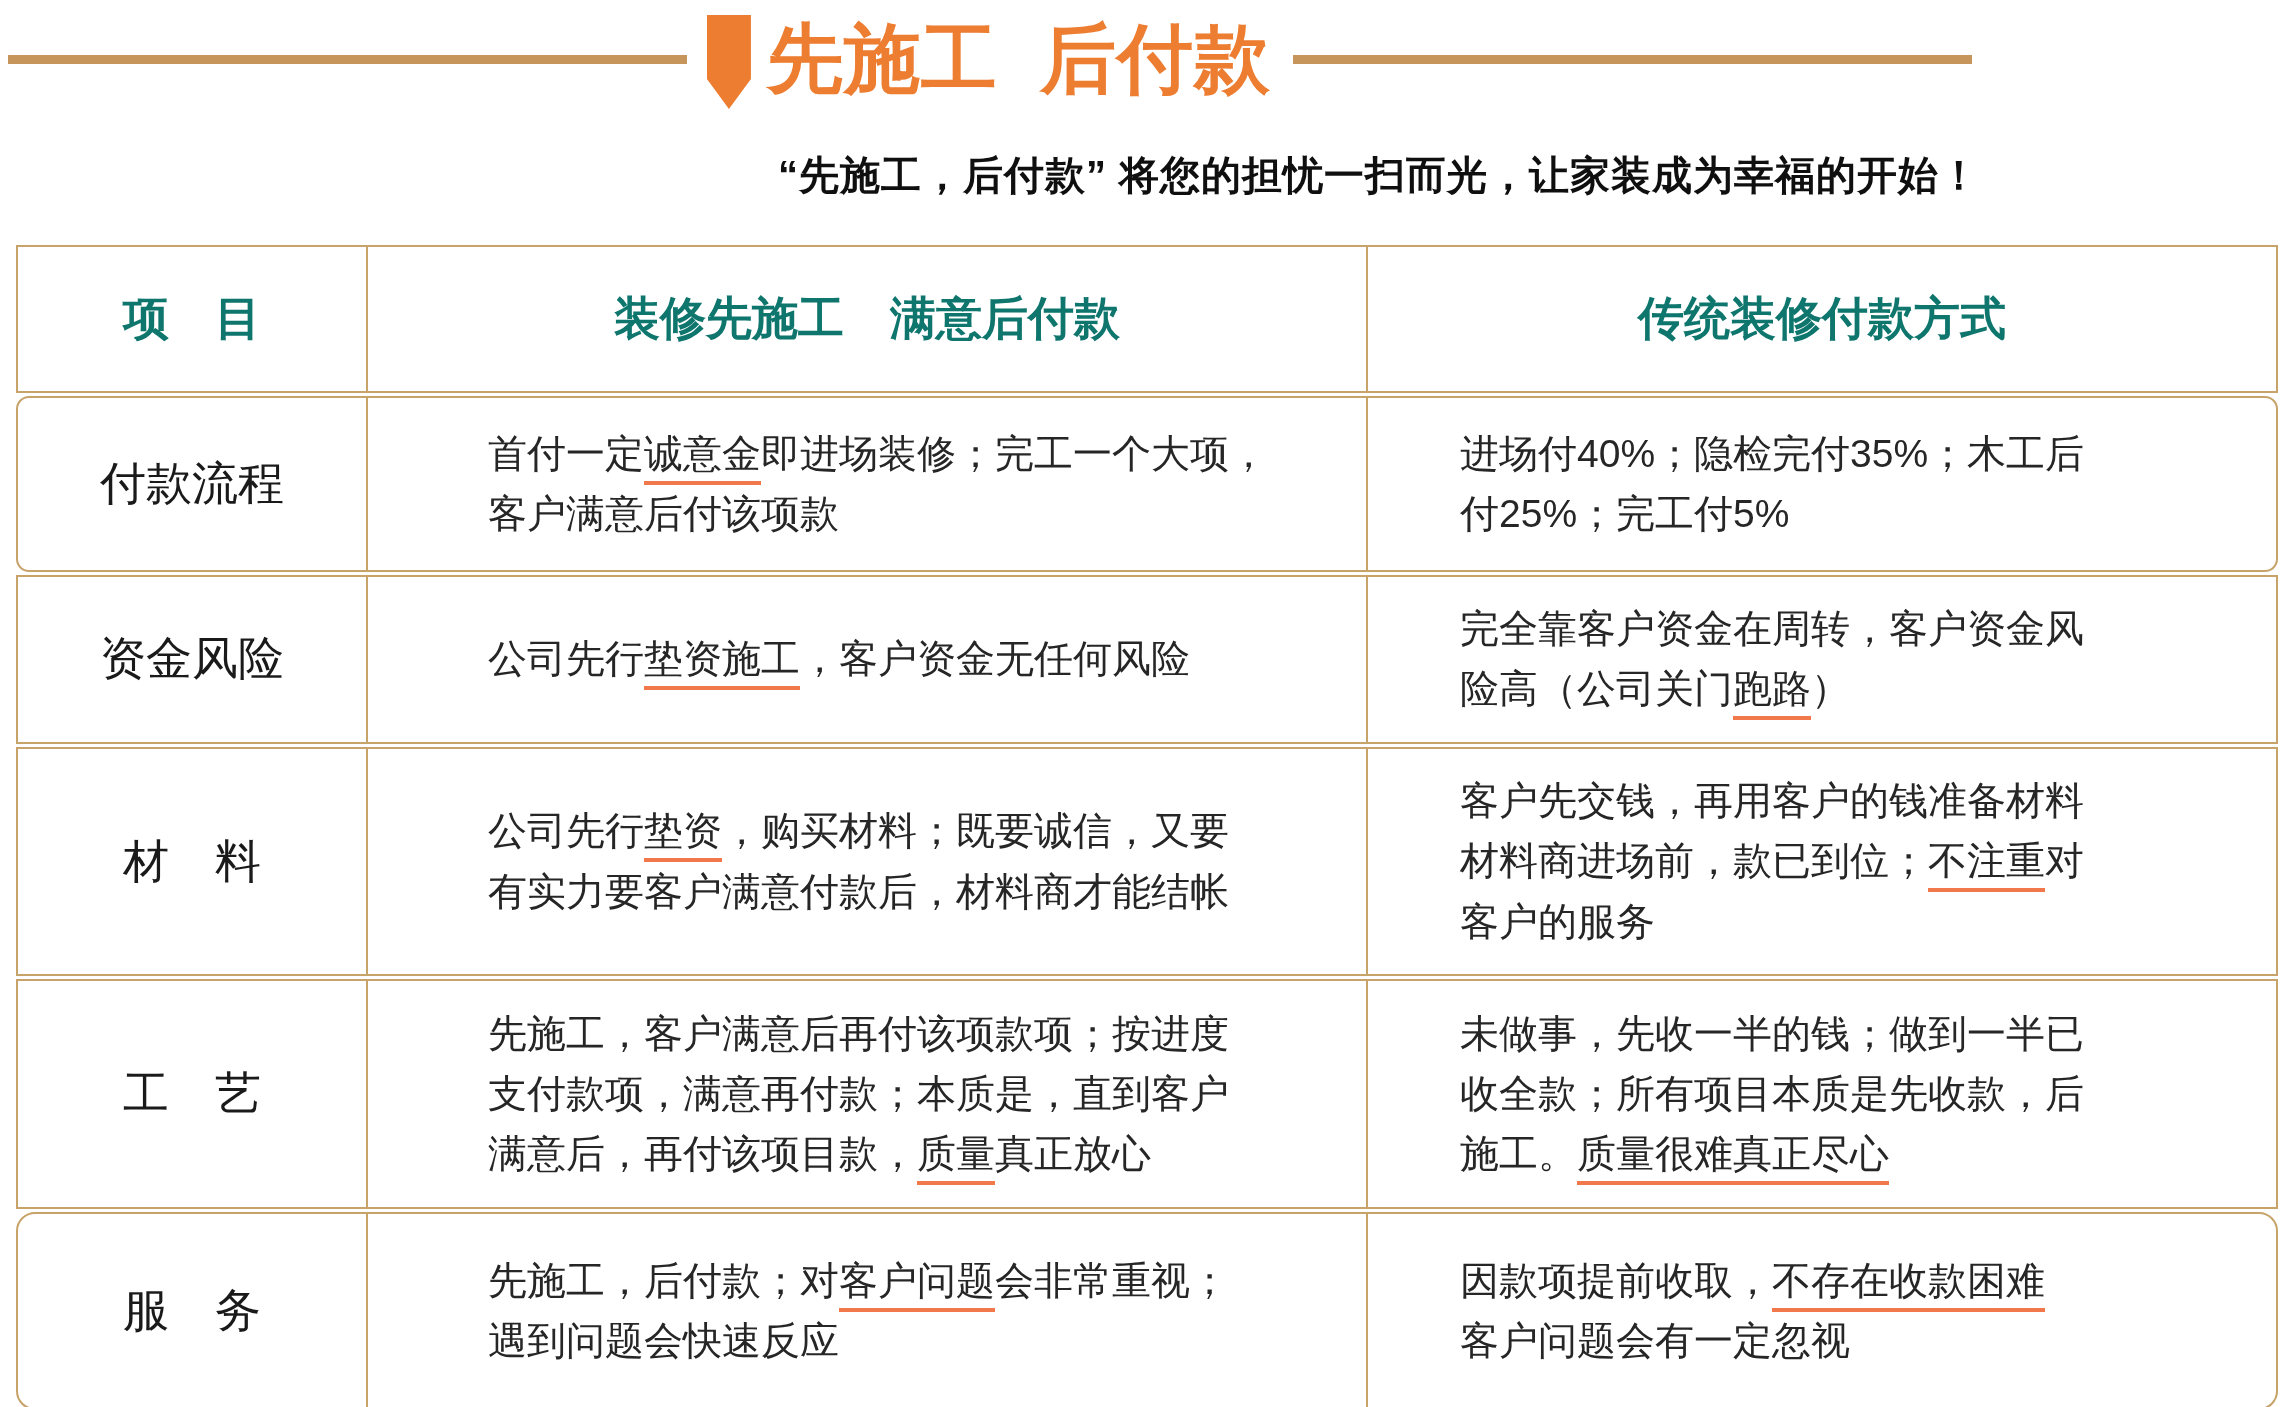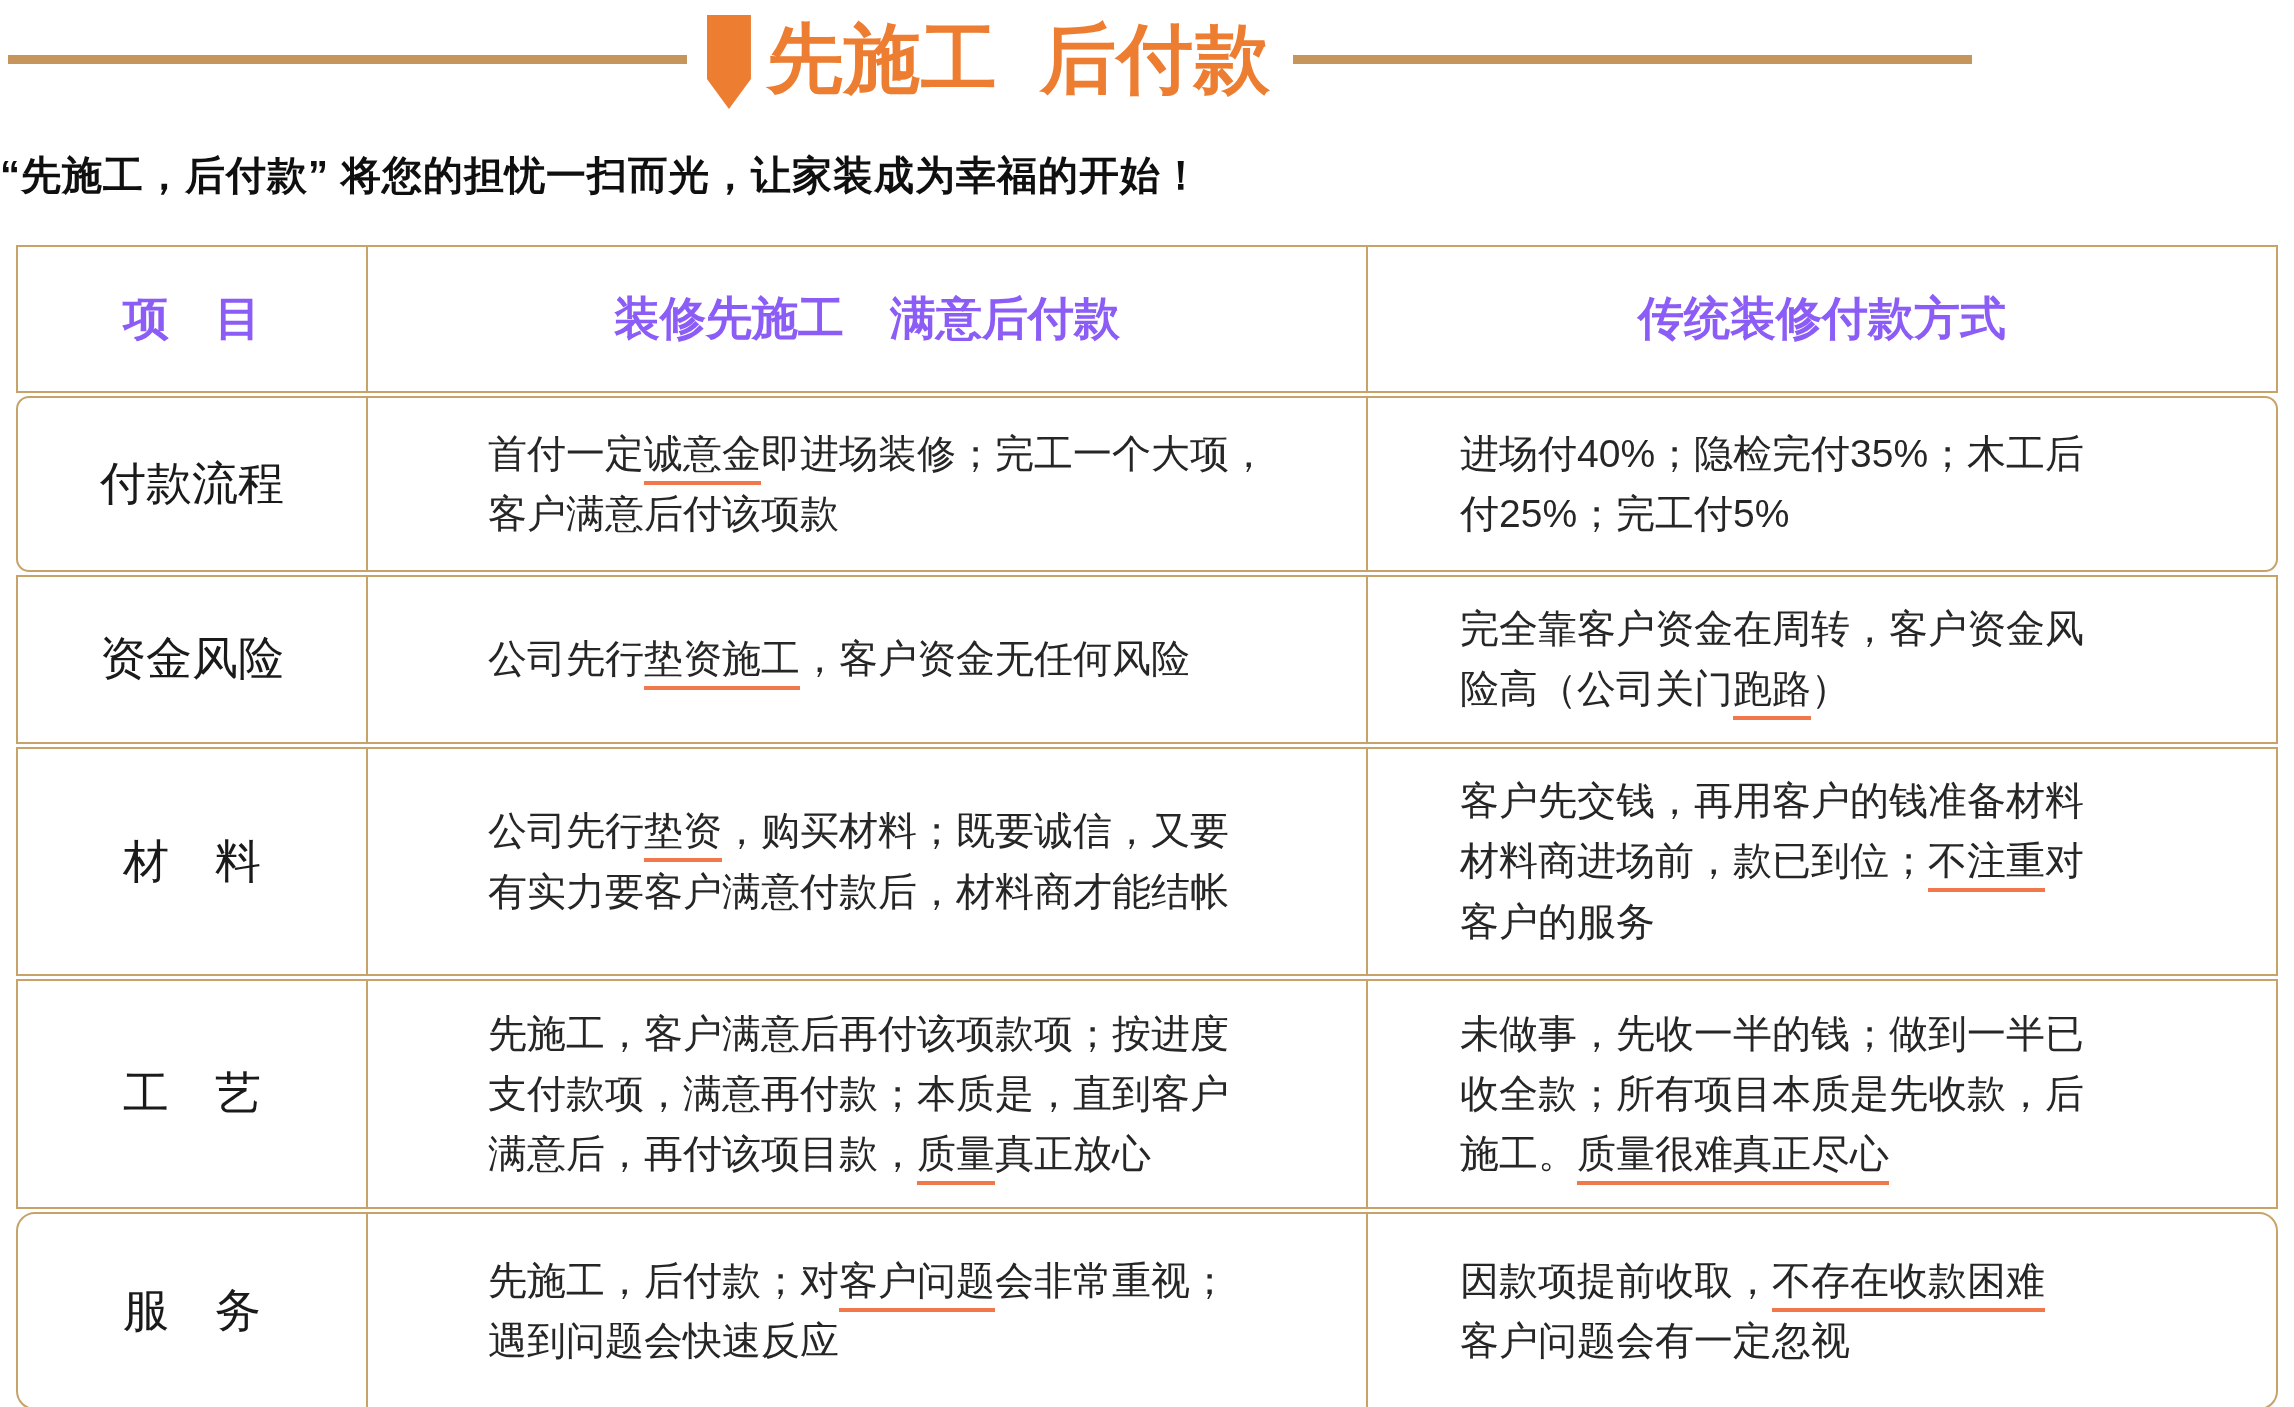--- a/index.html
+++ b/index.html
@@ -22,38 +22,38 @@
     background:var(--accent,#ED7D31);
     clip-path:polygon(0 0,100% 0,100% 68%,50% 100%,0 68%);
   }
   h1.title{
     margin:0 22px 0 4px;
     font-size:76px;line-height:76px;font-weight:700;
     color:var(--accent,#ED7D31);
     word-spacing:20px;letter-spacing:1px;white-space:nowrap;
   }
   .subtitle{
-    margin:30px 0 0 0;text-align:left;
+    margin:30px 0 0 0;text-align:right;
     font-size:40px;font-weight:700;color:#0f0f0f;letter-spacing:1px;
   }
 
   
   .cmp-table{
     width:2262px;margin:42px 0 0 16px;
     display:flex;flex-direction:column;gap:3px;
   }
   .row{
     border:2px solid var(--tborder,#C7A369);
     display:grid;grid-template-columns:348px 1000px auto;
     background:#fff;box-sizing:border-box;
   }
   .cell{display:flex;align-items:center;box-sizing:border-box;}
   .cell + .cell{border-left:2px solid var(--tborder,#C7A369);}
   .head-row{min-height:148px;}
-  .head-cell{justify-content:center;font-size:46px;font-weight:700;color:#8b5cf6;}
+  .head-cell{justify-content:center;font-size:46px;font-weight:700;color:#0f766e;}
   .label-cell{justify-content:center;font-size:46px;font-weight:400;color:#1a1a1a;}
   .body-cell{
     font-size:39px;line-height:1.55;color:#262626;
     padding:22px 30px 22px 120px;
   }
   .body-cell.old{padding-left:92px;}
   .ul{
     border-bottom:4px solid var(--uline,#F0784A);
     padding-bottom:6px;
   }

